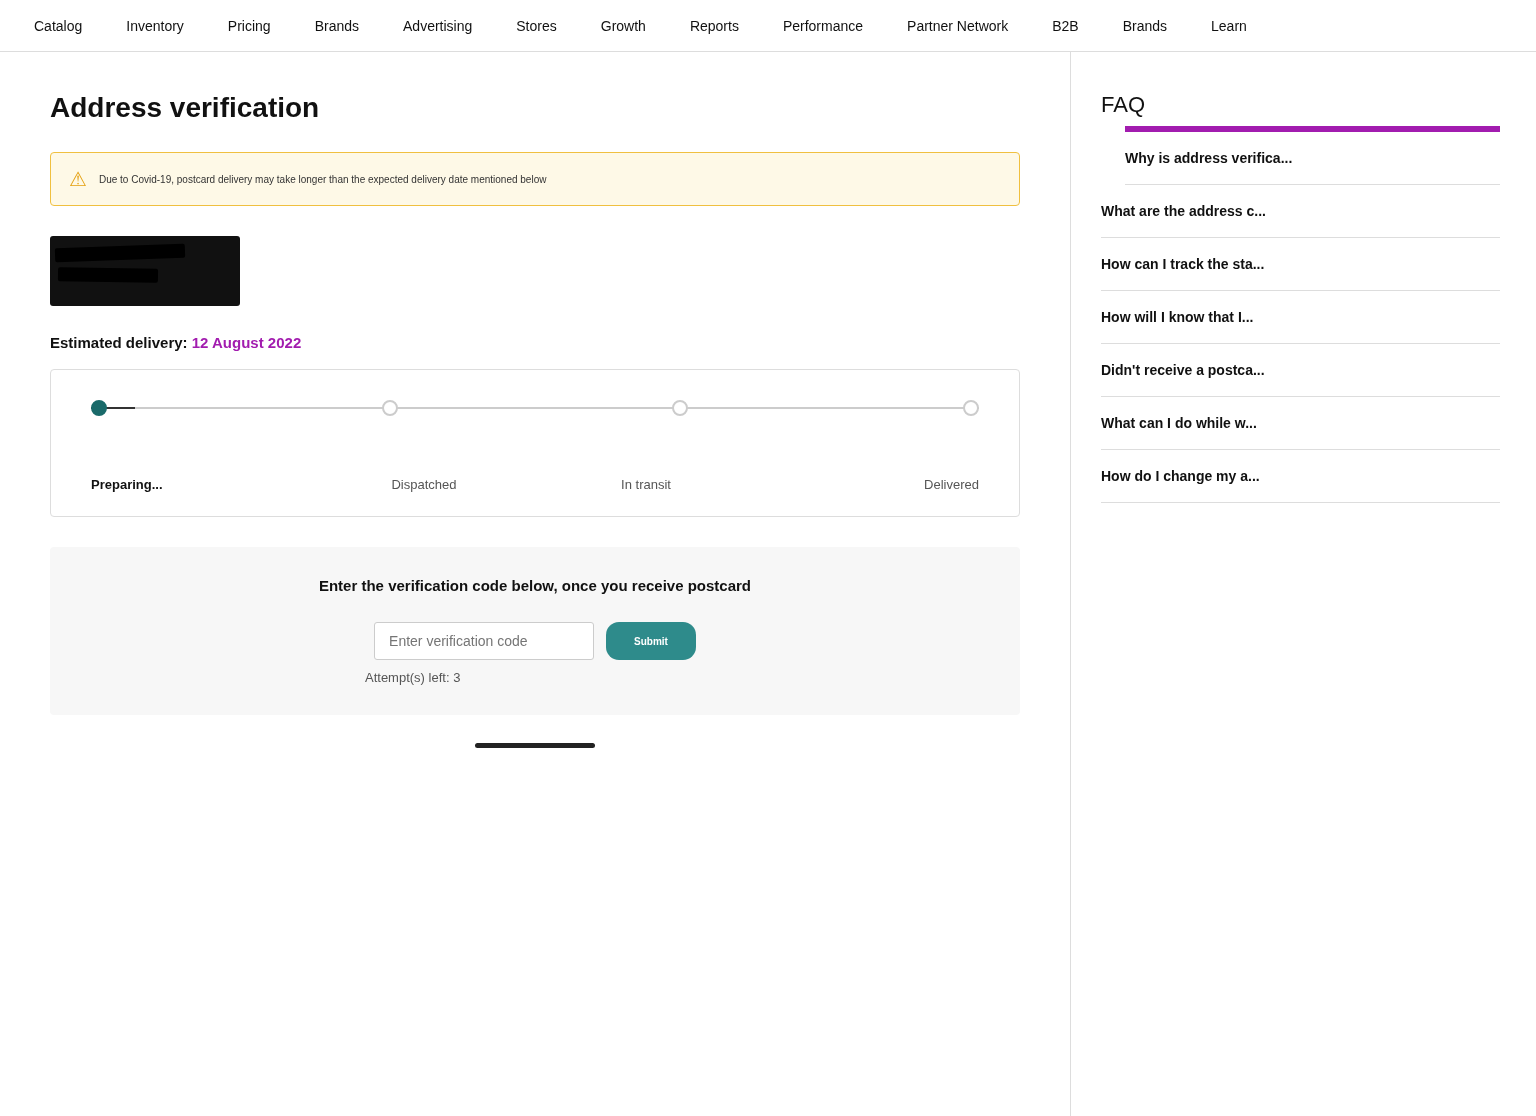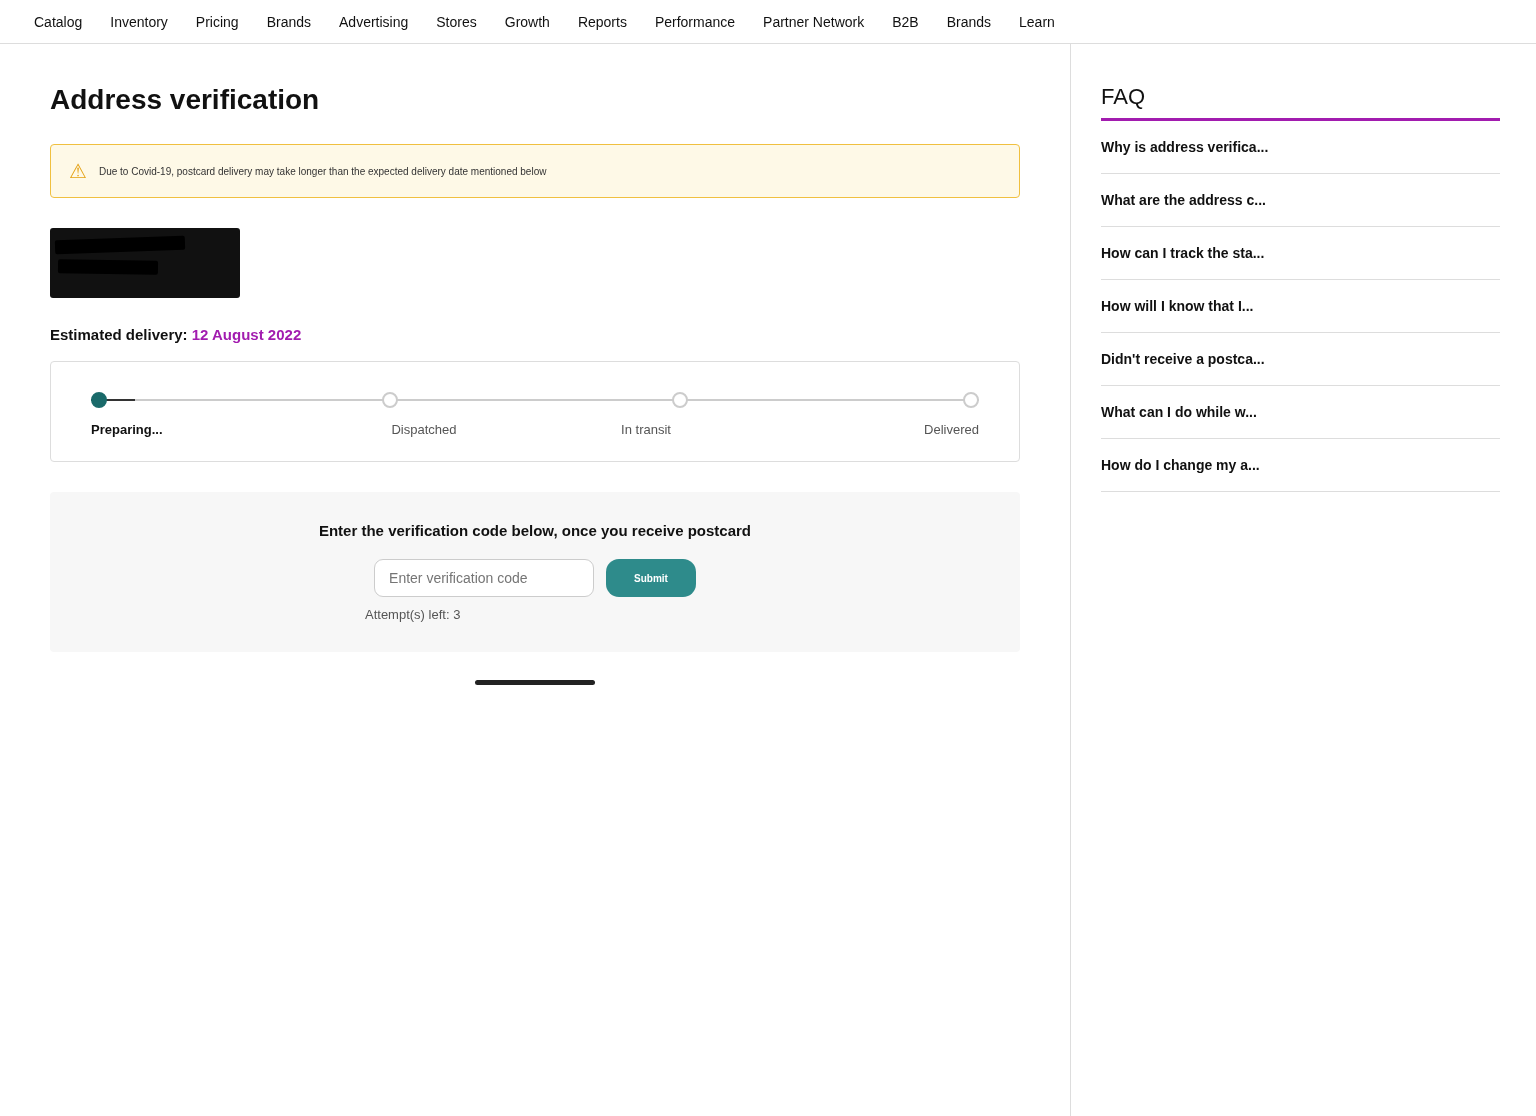--- a/index.html
+++ b/index.html
@@ -9,22 +9,22 @@
       color: #111;
       background: #fff;
     }
 
     
     .top-nav {
       border-bottom: 1px solid #ddd;
       padding: 0 20px;
       display: flex;
       align-items: center;
-      height: 44px;
-      gap: 0;
+      height: 52px;
+      gap: 16px;
     }
     .top-nav a {
       text-decoration: none;
       color: #111;
       font-size: 14px;
       padding: 0 14px;
       height: 44px;
       display: flex;
       align-items: center;
       white-space: nowrap;
@@ -169,51 +169,52 @@
     }
     .progress-labels {
       display: flex;
       justify-content: space-between;
     }
     .progress-labels span {
       font-size: 13px;
       color: #555;
       text-align: center;
       flex: 1;
+      margin-top: 47px;
     }
     .progress-labels span:first-child {
       text-align: left;
       font-weight: bold;
       color: #111;
     }
     .progress-labels span:last-child {
       text-align: right;
     }
 
     
     .verification-box {
       background: #f7f7f7;
       border-radius: 4px;
       padding: 30px 40px;
       text-align: center;
     }
     .verification-box .vcode-label {
       font-weight: bold;
       font-size: 15px;
-      margin-bottom: 20px;
+      margin-bottom: 28px;
     }
     .vcode-input-row {
       display: flex;
       justify-content: center;
       gap: 12px;
       margin-bottom: 10px;
     }
     .vcode-input {
       border: 1px solid #ccc;
-      border-radius: 9px;
+      border-radius: 3px;
       padding: 10px 14px;
       font-size: 14px;
       width: 220px;
       color: #aaa;
       outline: none;
       background: #fff;
     }
     .vcode-submit {
       background: #2e8b8b;
       color: #fff;
@@ -257,21 +258,22 @@
       font-weight: 400;
       margin-bottom: 8px;
       color: #111;
     }
     .faq-item {
       border-bottom: 1px solid #ddd;
       padding: 18px 0;
       cursor: pointer;
     }
     .faq-item:first-of-type {
-      border-top: 3px solid #a21caf;
+      border-top: 6px solid #a21caf;
+      margin-left: 24px;
     }
     .faq-question {
       font-weight: bold;
       font-size: 14px;
       color: #111;
       overflow: hidden;
       white-space: nowrap;
       text-overflow: ellipsis;
     }
   </style>

